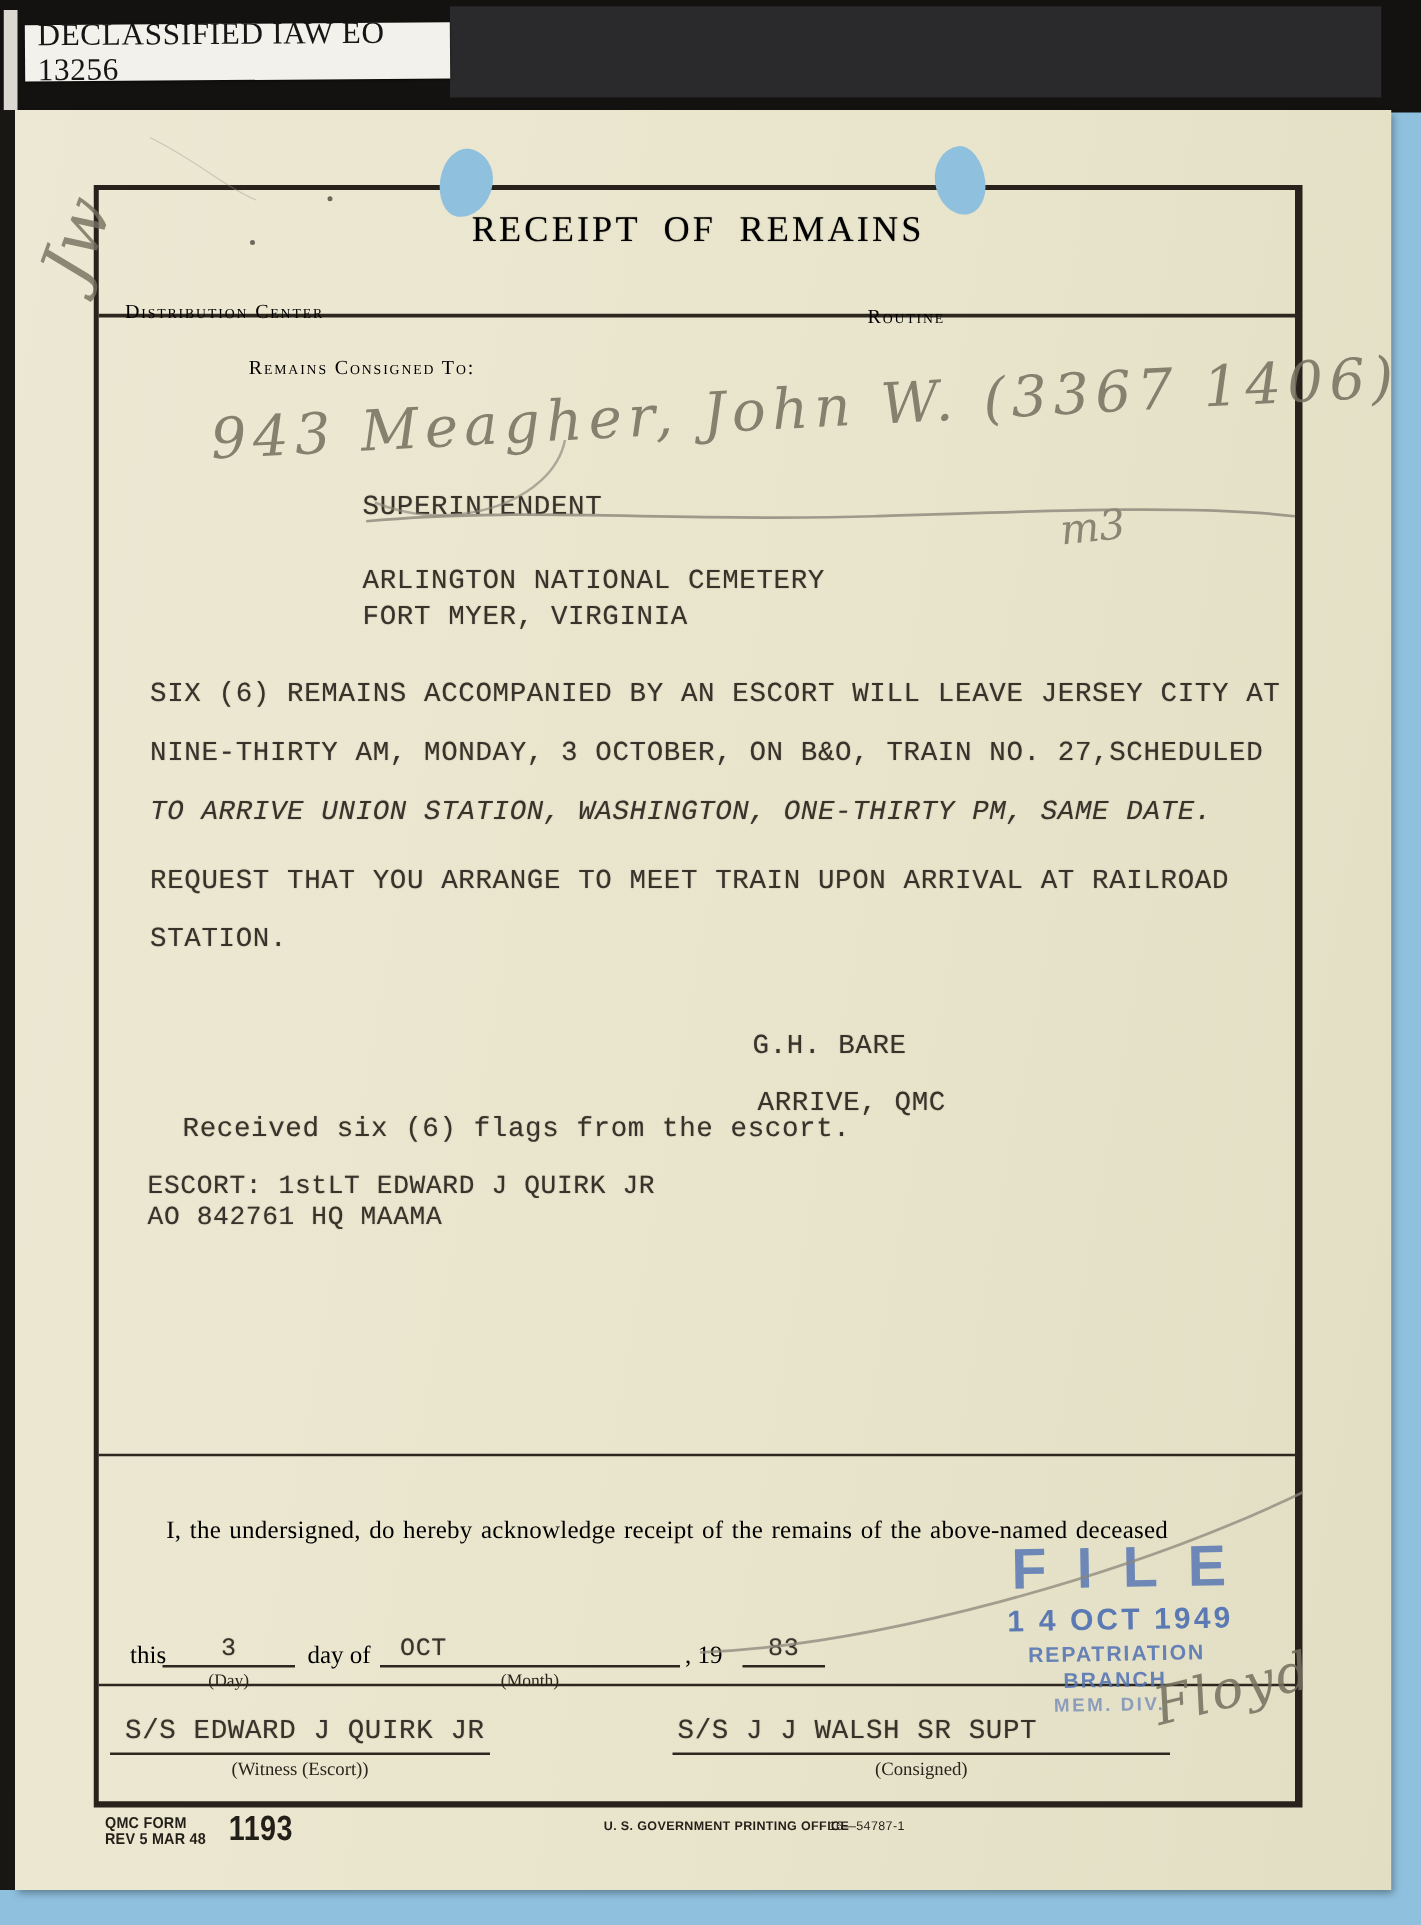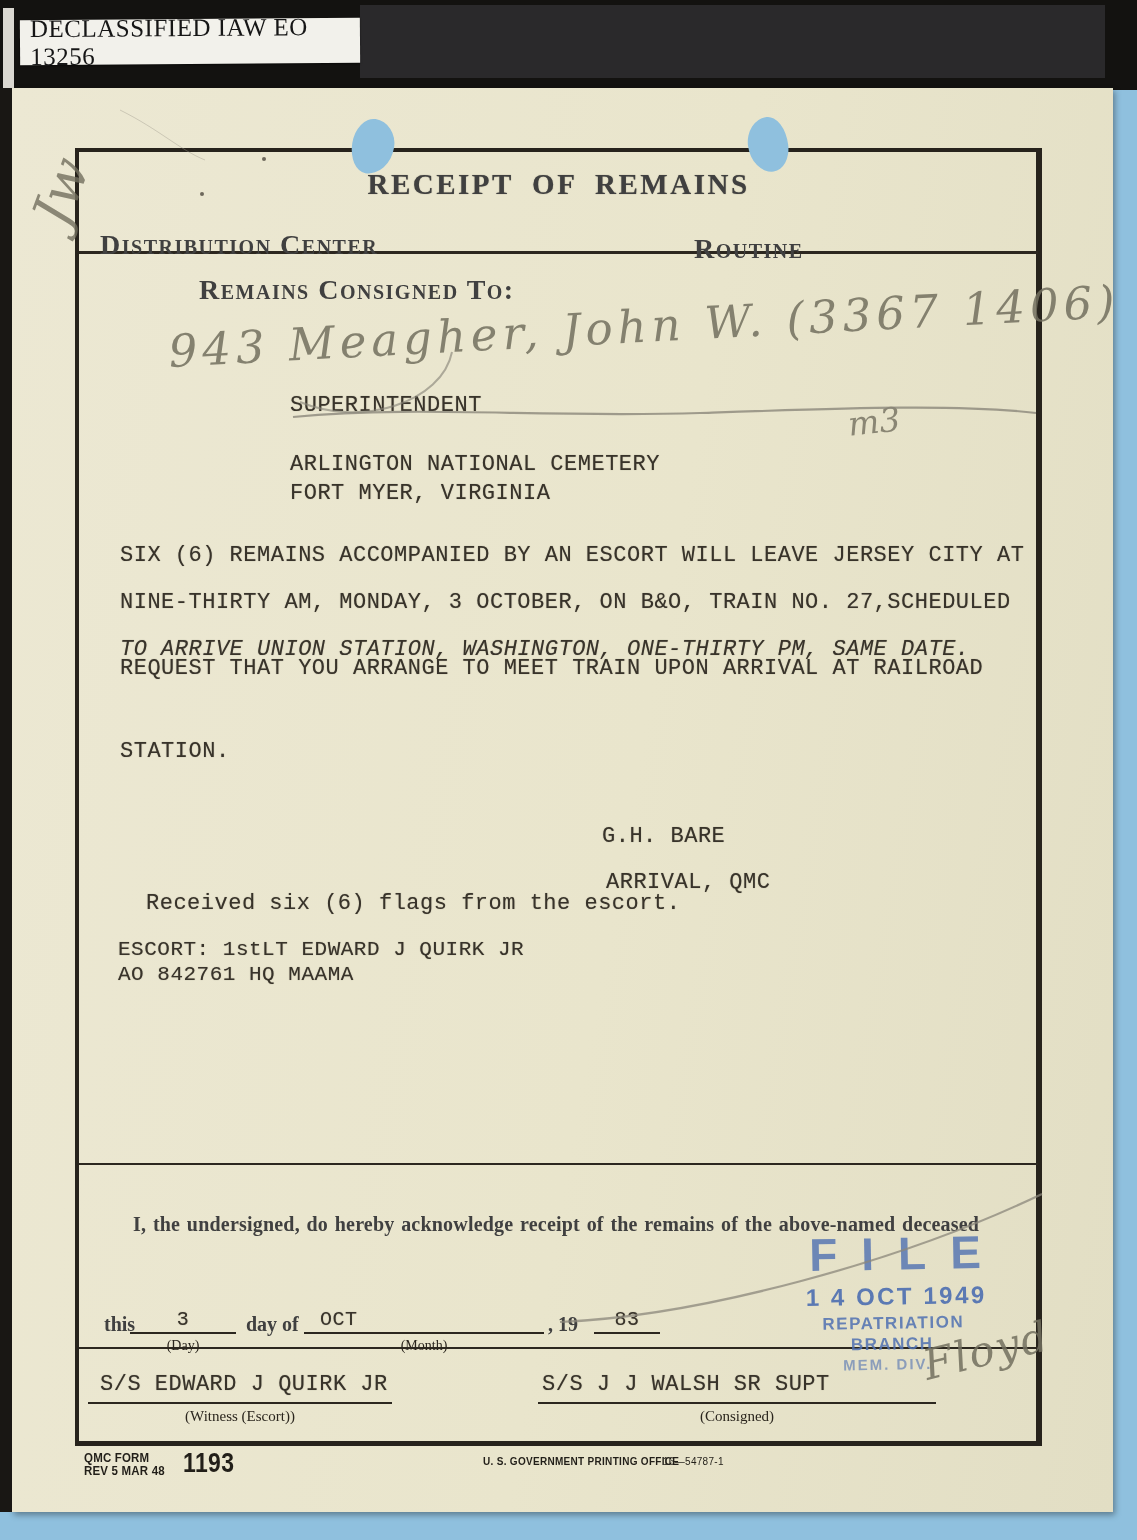--- a/index.html
+++ b/index.html
@@ -28,23 +28,23 @@
   }
   .frame {
     left:75px; top:148px; width:967px; height:1298px;
     border:4px solid #27231c; border-right-width:6px; border-bottom-width:5px;
   }
   .hline { background:#2c271f; height:2px; }
   .hole { background:#8fc0de; }
   .hole1 { left:352px; top:119px; width:42px; height:55px; border-radius:46% 54% 58% 42% / 50% 46% 54% 50%; transform:rotate(9deg); }
   .hole2 { left:748px; top:117px; width:40px; height:55px; border-radius:55% 45% 44% 56% / 48% 55% 45% 52%; transform:rotate(-7deg); }
   
-  .print { color:#404040;font-weight:bold; }
+  .print { color:#000000; }
   .title-text { width:967px; text-align:center; font-size:29px; letter-spacing:2.5px; word-spacing:9px; text-shadow:0 0 1px rgba(40,35,25,.5); }
-  .sc { font-variant:small-caps; font-size:28px; letter-spacing:1.5px; }
+  .sc { font-variant:small-caps; font-size:16px; letter-spacing:1.5px;margin-top:12px; }
   
   .typed {
     font-family:"Liberation Mono", monospace; font-size:22px; letter-spacing:0.5px;
     color:#38332a; text-shadow:0 0 1px rgba(56,51,42,.45); white-space:pre;
   }
   .typed-sm { font-size:21px; }
   
   .pencil { font-style:italic; color:#73705f; font-family:"DejaVu Serif", serif; }
   .hand-main { font-size:45px; letter-spacing:5px; white-space:nowrap; transform:rotate(-3deg); opacity:.85; }
   .hand-initials { font-size:33px; transform:rotate(-6deg); opacity:.8; }
@@ -103,25 +103,25 @@
   <div class="abs pencil hand-main" style="left:168px; top:300px;">943 Meagher, John W. (3367 1406)</div>
   <div class="abs pencil hand-initials" style="left:848px; top:402px;">m3</div>
 
   <div class="abs typed" style="left:290px; top:393px;">SUPERINTENDENT</div>
   <div class="abs typed" style="left:290px; top:452px;">ARLINGTON NATIONAL CEMETERY</div>
   <div class="abs typed" style="left:290px; top:481px;">FORT MYER, VIRGINIA</div>
 
   <div class="abs typed" style="left:120px; top:543px;">SIX (6) REMAINS ACCOMPANIED BY AN ESCORT WILL LEAVE JERSEY CITY AT</div>
   <div class="abs typed" style="left:120px; top:590px;">NINE-THIRTY AM, MONDAY, 3 OCTOBER, ON B&amp;O, TRAIN NO. 27,SCHEDULED</div>
   <div class="abs typed" style="left:120px; top:637px;font-style:italic;">TO ARRIVE UNION STATION, WASHINGTON, ONE-THIRTY PM, SAME DATE.</div>
-  <div class="abs typed" style="left:120px; top:656px;">REQUEST THAT YOU ARRANGE TO MEET TRAIN UPON ARRIVAL AT RAILROAD</div>
+  <div class="abs typed" style="left:120px; top:692px;">REQUEST THAT YOU ARRANGE TO MEET TRAIN UPON ARRIVAL AT RAILROAD</div>
   <div class="abs typed" style="left:120px; top:739px;text-align:right;">STATION.</div>
 
   <div class="abs typed" style="left:602px; top:824px;">G.H. BARE</div>
-  <div class="abs typed" style="left:606px; top:870px;">ARRIVAL, QMC</div>
+  <div class="abs typed" style="left:606px; top:870px;">ARRIVE, QMC</div>
   <div class="abs typed" style="left:146px; top:891px;">Received six (6) flags from the escort.</div>
   <div class="abs typed typed-sm" style="left:118px; top:938px;">ESCORT: 1stLT EDWARD J QUIRK JR</div>
   <div class="abs typed typed-sm" style="left:118px; top:963px;">AO 842761 HQ MAAMA</div>
 
   <div class="abs print ack" style="left:133px; top:1213px;">I, the undersigned, do hereby acknowledge receipt of the remains of the above-named deceased</div>
 
   <div class="abs print" style="left:104px; top:1313px; font-size:20px;">this</div>
   <div class="abs fill-line" style="left:130px; top:1308px; width:106px; text-align:center;">
     <span class="typed" style="font-size:20px;">3</span>
   </div>

